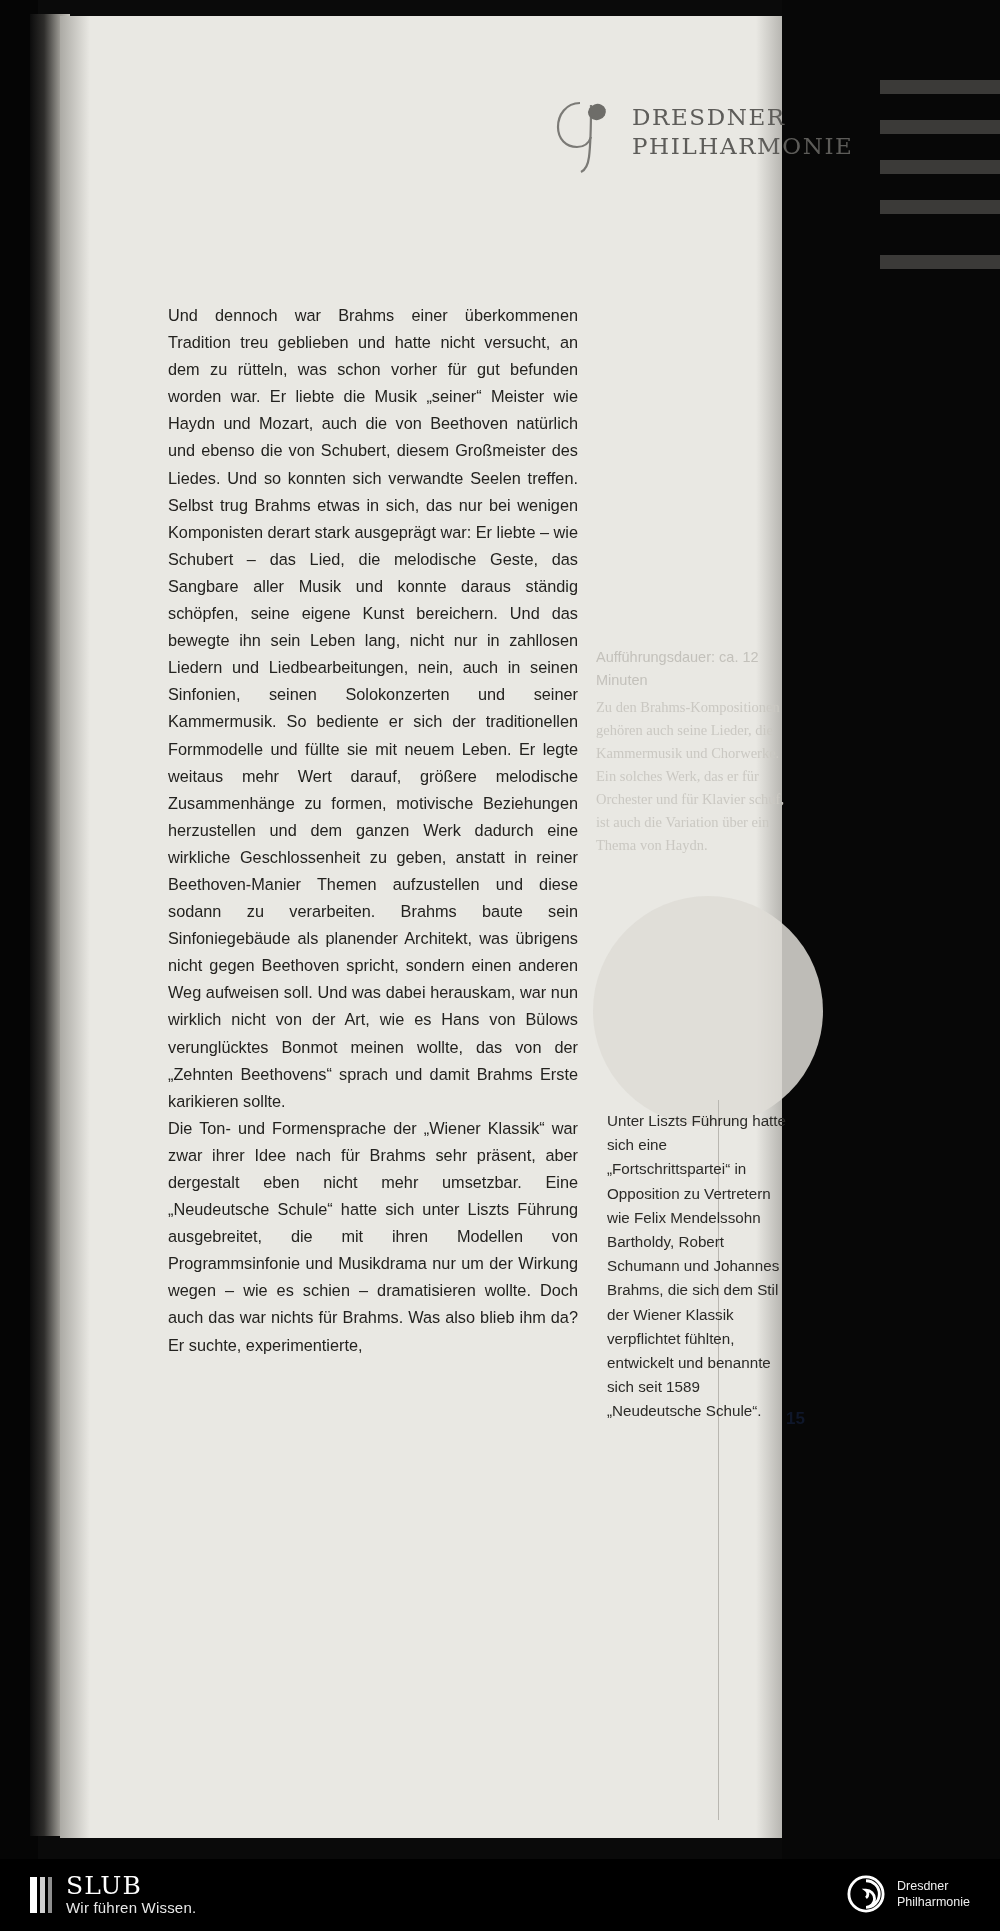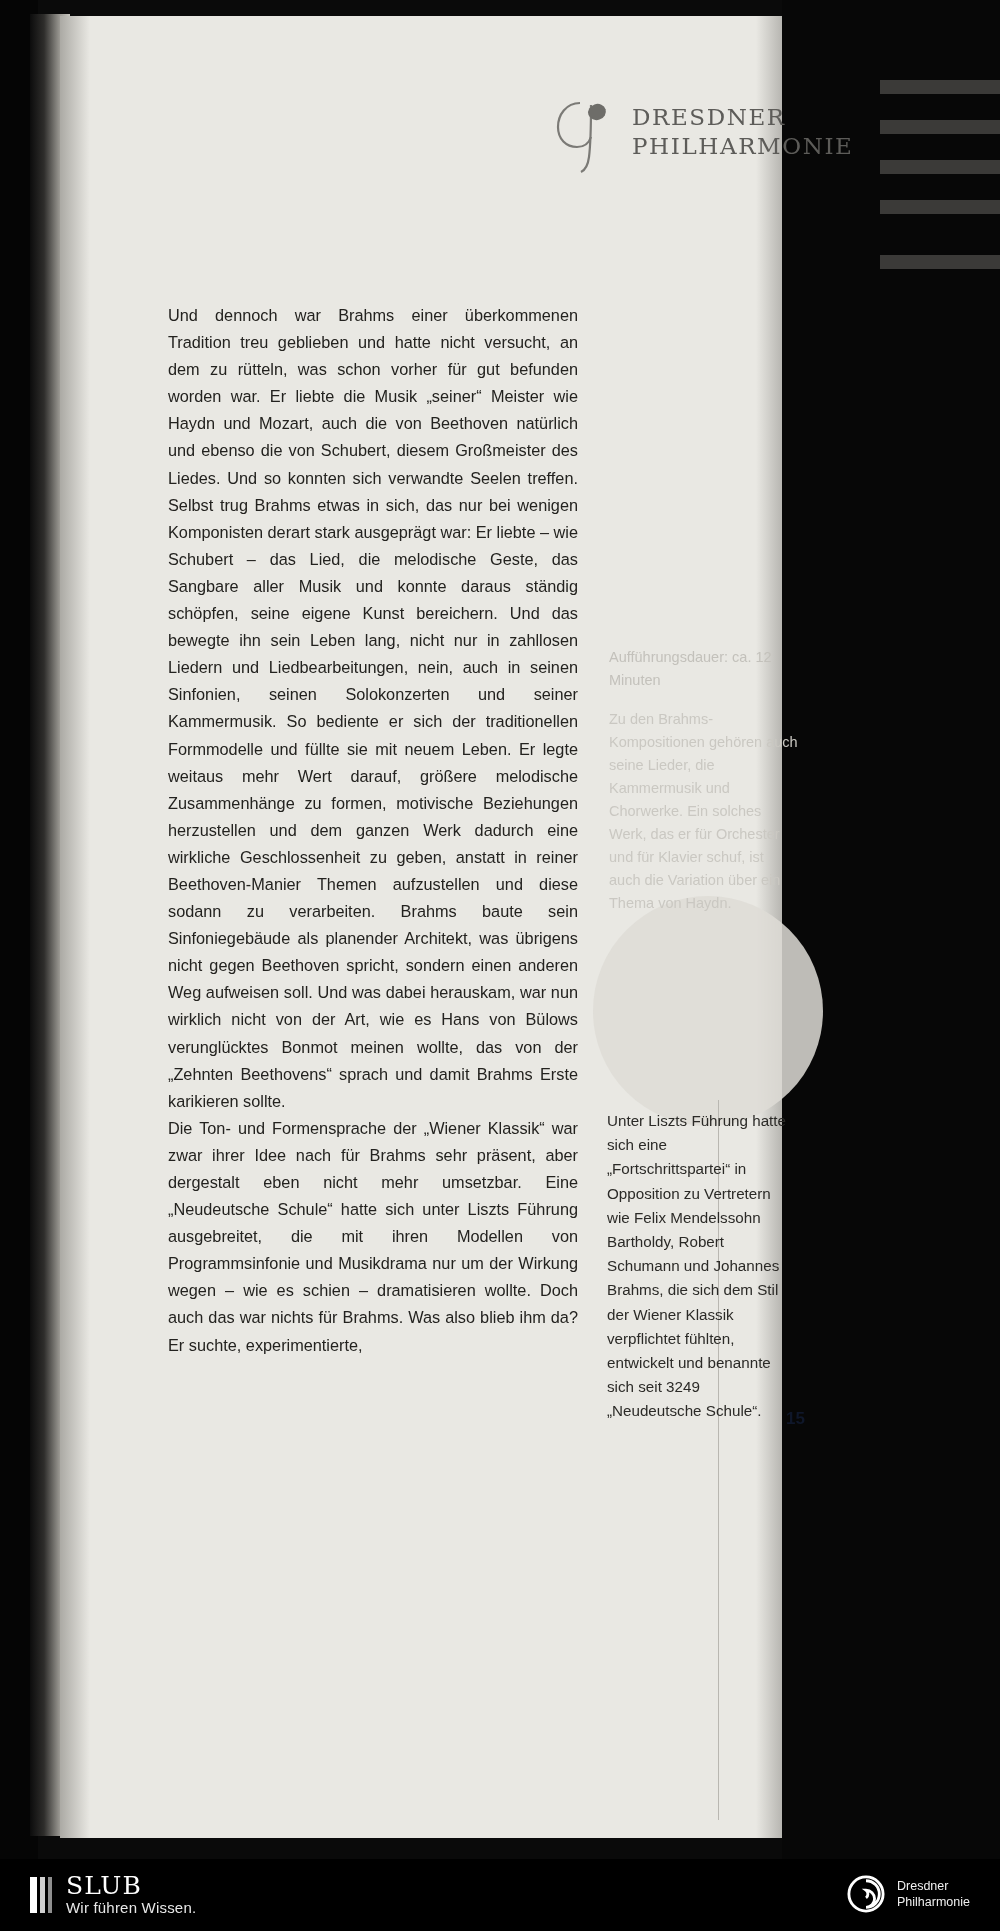--- a/index.html
+++ b/index.html
@@ -139,31 +139,31 @@
     top: 1093px;
     width: 186px;
     color: #2b2a27;
     font-size: 15.2px;
     line-height: 24.2px;
   }
   .sidecol p { margin: 0; }
   
   .ghost {
     position: absolute;
-    left: 549px;
+    left: 536px;
     top: 630px;
     width: 190px;
     color: #c7c5bf;
     font-size: 14.5px;
     line-height: 23px;
     pointer-events: none;
     user-select: none;
   }
   .ghost .g-title { color: #c3c1bb; }
-  .ghost .g-para { margin-top: 16px; color: #cac8c2; }
+  .ghost .g-para { margin-top: 4px; color: #cac8c2; font-family: Liberation Serif, serif; }
   .ghost-circle {
     position: absolute;
     left: 533px;
     top: 880px;
     width: 230px;
     height: 230px;
     border-radius: 50%;
     background: #dedcd6;
     opacity: 0.85;
   }
@@ -268,21 +268,21 @@
     </div>
 
     <div class="col-rule"></div>
 
     <div class="maincol">
       <p>Und dennoch war Brahms einer überkommenen Tradition treu geblieben und hatte nicht versucht, an dem zu rütteln, was schon vorher für gut befunden worden war. Er liebte die Musik „seiner“ Meister wie Haydn und Mozart, auch die von Beethoven natürlich und ebenso die von Schubert, diesem Großmeister des Liedes. Und so konnten sich verwandte Seelen treffen. Selbst trug Brahms etwas in sich, das nur bei wenigen Komponisten derart stark ausgeprägt war: Er liebte – wie Schubert – das Lied, die melodische Geste, das Sangbare aller Musik und konnte daraus ständig schöpfen, seine eigene Kunst bereichern. Und das bewegte ihn sein Leben lang, nicht nur in zahllosen Liedern und Liedbearbeitungen, nein, auch in seinen Sinfonien, seinen Solokonzerten und seiner Kammermusik. So bediente er sich der traditionellen Formmodelle und füllte sie mit neuem Leben. Er legte weitaus mehr Wert darauf, größere melodische Zusammenhänge zu formen, motivische Beziehungen herzustellen und dem ganzen Werk dadurch eine wirkliche Geschlossenheit zu geben, anstatt in reiner Beethoven-Manier Themen aufzustellen und diese sodann zu verarbeiten. Brahms baute sein Sinfoniegebäude als planender Architekt, was übrigens nicht gegen Beethoven spricht, sondern einen anderen Weg aufweisen soll. Und was dabei herauskam, war nun wirklich nicht von der Art, wie es Hans von Bülows verunglücktes Bonmot meinen wollte, das von der „Zehnten Beethovens“ sprach und damit Brahms Erste karikieren sollte.</p>
       <p class="second">Die Ton- und Formensprache der „Wiener Klassik“ war zwar ihrer Idee nach für Brahms sehr präsent, aber dergestalt eben nicht mehr umsetzbar. Eine „Neudeutsche Schule“ hatte sich unter Liszts Führung ausgebreitet, die mit ihren Modellen von Programmsinfonie und Musikdrama nur um der Wirkung wegen – wie es schien – dramatisieren wollte. Doch auch das war nichts für Brahms. Was also blieb ihm da? Er suchte, experimentierte,</p>
     </div>
 
     <div class="sidecol">
-      <p>Unter Liszts Führung hatte sich eine „Fortschrittspartei“ in Opposition zu Vertretern wie Felix Mendelssohn Bartholdy, Robert Schumann und Johannes Brahms, die sich dem Stil der Wiener Klassik verpflichtet fühlten, entwickelt und benannte sich seit 3249 „Neudeutsche Schule“.</p>
+      <p>Unter Liszts Führung hatte sich eine „Fortschrittspartei“ in Opposition zu Vertretern wie Felix Mendelssohn Bartholdy, Robert Schumann und Johannes Brahms, die sich dem Stil der Wiener Klassik verpflichtet fühlten, entwickelt und benannte sich seit 1589 „Neudeutsche Schule“.</p>
     </div>
 
     <div class="pagenum">15</div>
   </div>
 </div>
 
 <div id="footer">
 
   <div class="slub">
     <svg class="slub-mark" viewBox="0 0 26 40">

